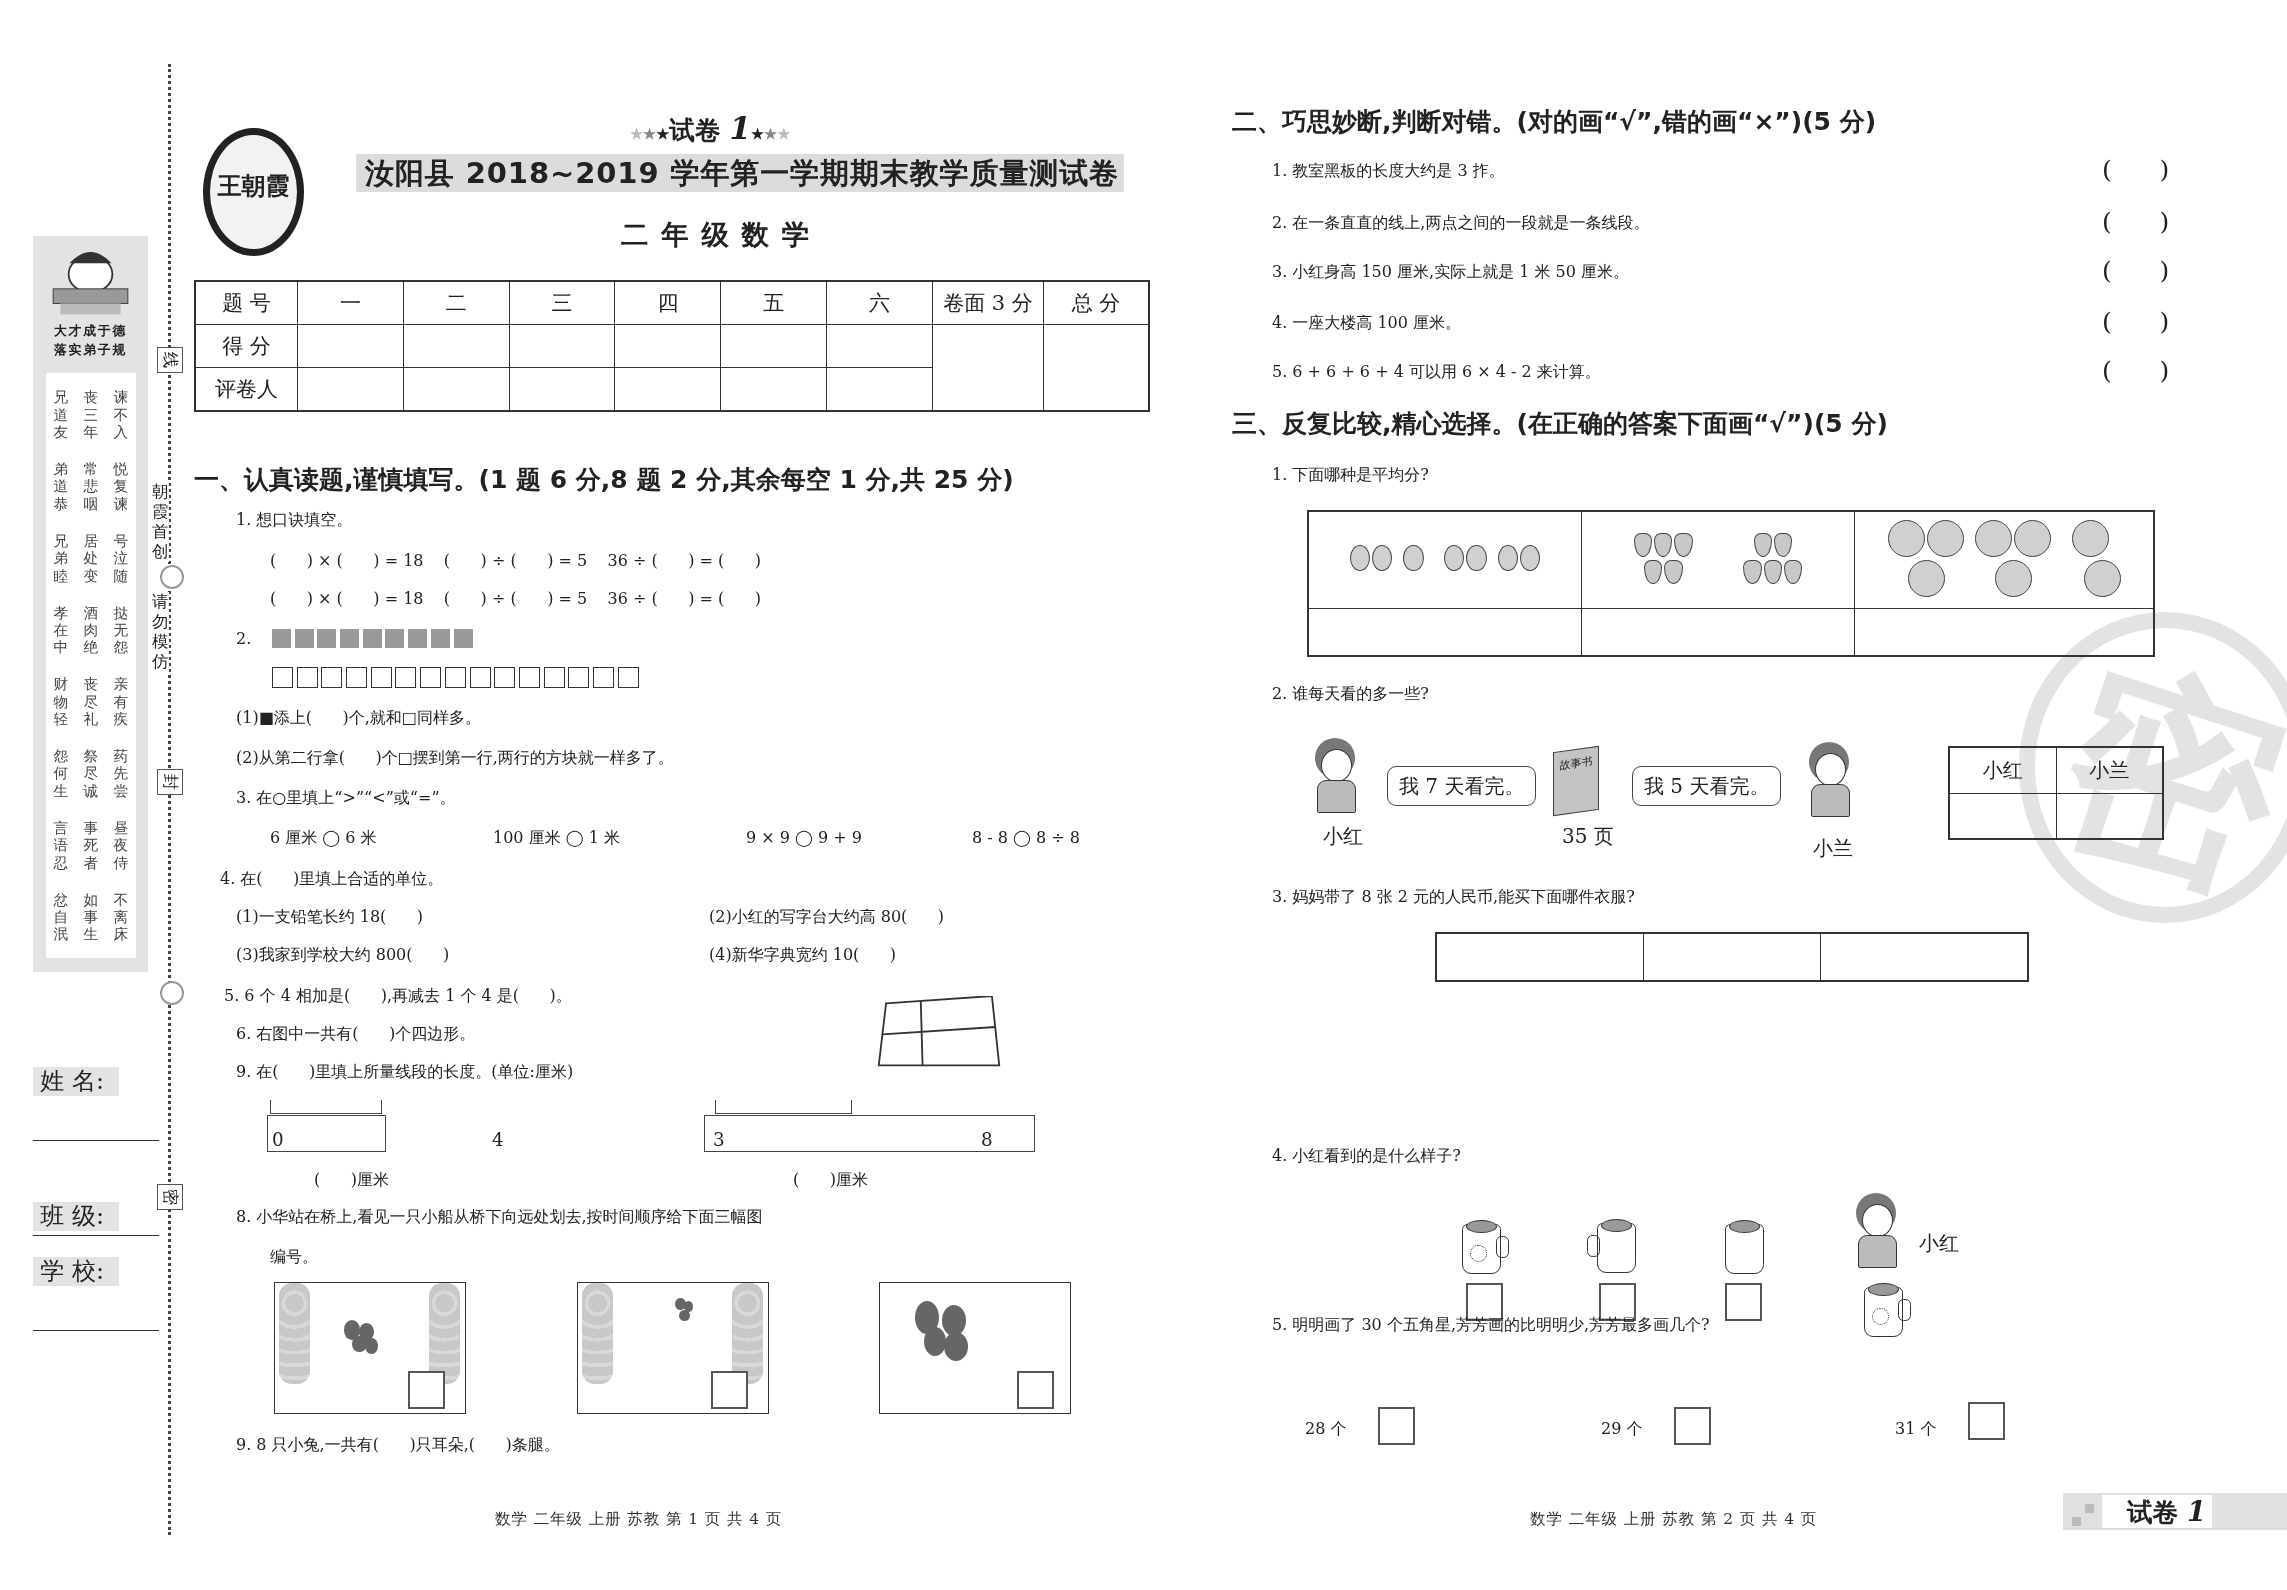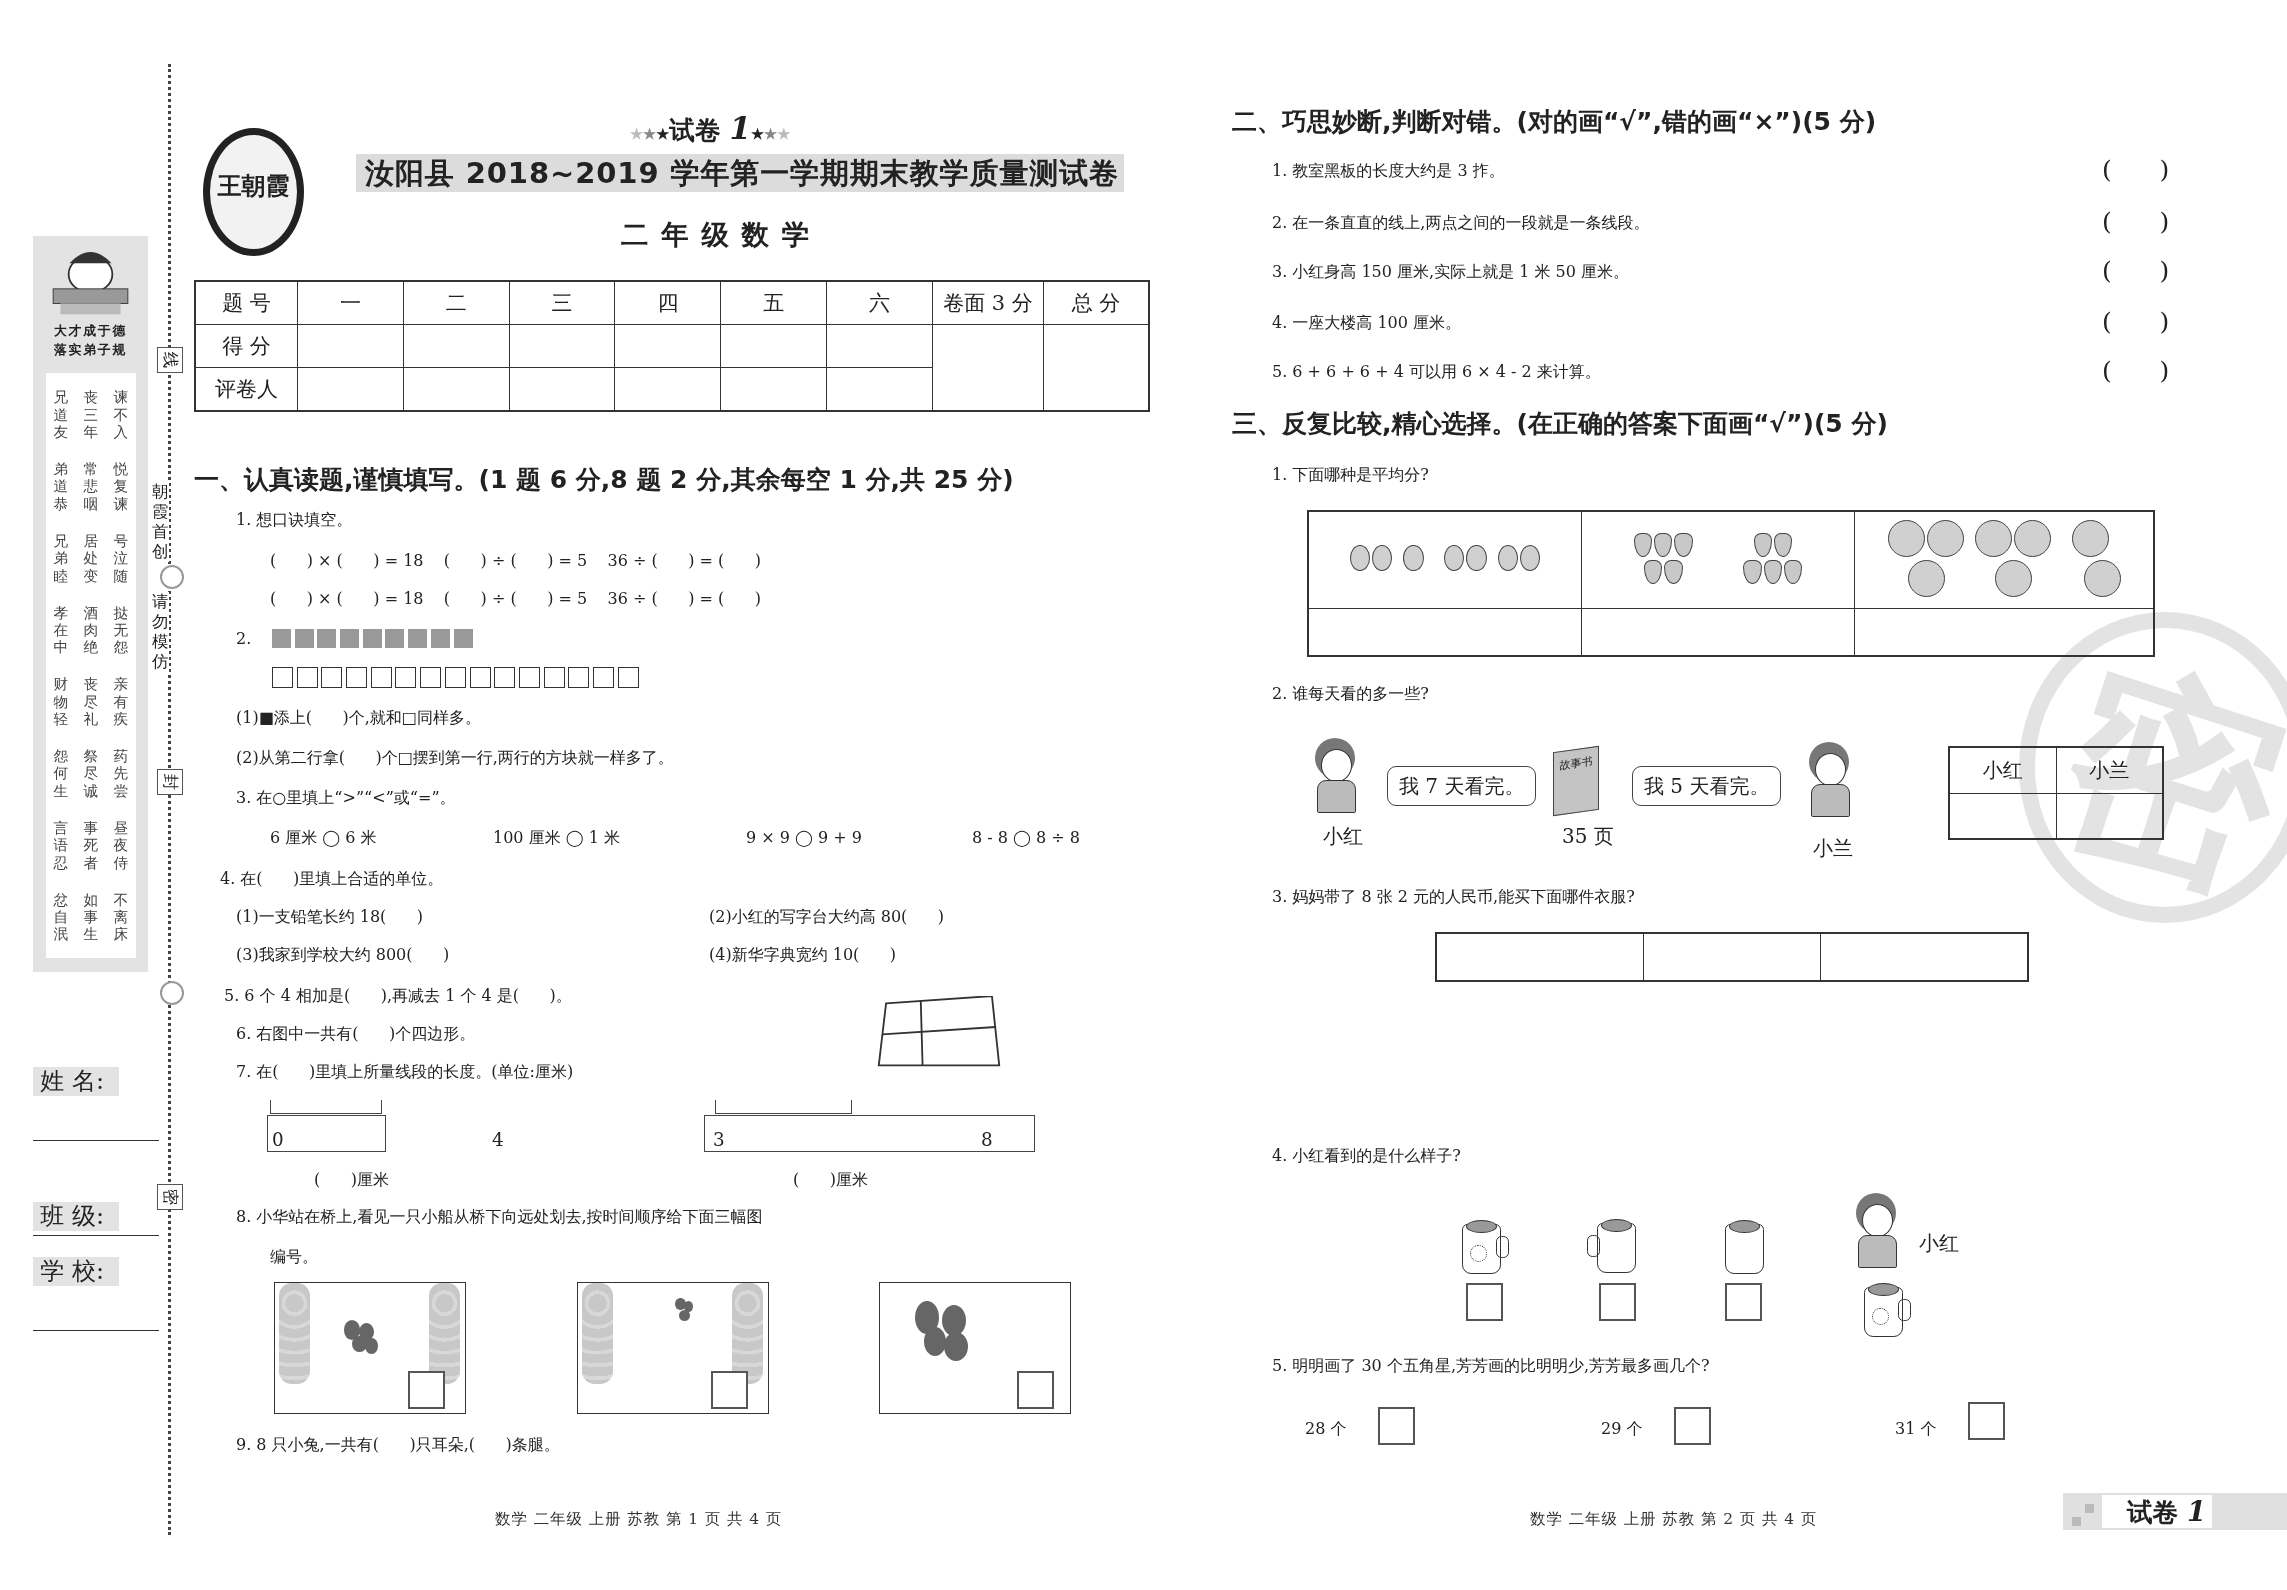--- a/index.html
+++ b/index.html
@@ -342,21 +342,21 @@
 <div class="line" style="left:709px; top:901px">(2)小红的写字台大约高 80(      )</div>
 <div class="line" style="left:236px; top:939px">(3)我家到学校大约 800(      )</div>
 <div class="line" style="left:709px; top:939px">(4)新华字典宽约 10(      )</div>
 <div class="line" style="left:224px; top:980px">5. 6 个 4 相加是(      ),再减去 1 个 4 是(      )。</div>
 <svg class="quad" width="128" height="73" viewBox="0 0 140 80">
   <polygon points="12,8 128,0 136,76 4,76" fill="none" stroke="#333" stroke-width="2"></polygon>
   <line x1="50" y1="5" x2="52" y2="76" stroke="#333" stroke-width="2"></line>
   <line x1="8" y1="42" x2="132" y2="34" stroke="#333" stroke-width="2"></line>
 </svg>
 <div class="line" style="left:236px; top:1018px">6. 右图中一共有(      )个四边形。</div>
-<div class="line" style="left:236px; top:1056px">7. 在(      )里填上所量线段的长度。(单位:厘米)</div>
+<div class="line" style="left:236px; top:1056px">9. 在(      )里填上所量线段的长度。(单位:厘米)</div>
 
 <div class="bracket" style="left:270px; top:1100px; width:110px"></div>
 <div class="ruler" style="left:267px; top:1115px; width:117px"></div>
 <div class="tick" style="left:272px; top:1129px">0</div>
 <div class="tick" style="left:492px; top:1129px">4</div>
 <div class="bracket" style="left:715px; top:1100px; width:135px"></div>
 <div class="ruler" style="left:704px; top:1115px; width:329px"></div>
 <div class="tick" style="left:713px; top:1129px">3</div>
 <div class="tick" style="left:981px; top:1129px">8</div>
 <div class="line" style="left:314px; top:1164px">(      )厘米</div>
@@ -500,21 +500,21 @@
 <div class="line" style="left:1919px; top:1228px; font-size:20px">小红</div>
 <div class="ans-box" style="left:1466px; top:1283px"></div>
 <div class="ans-box" style="left:1599px; top:1283px"></div>
 <div class="ans-box" style="left:1725px; top:1283px"></div>
 <div class="mug" style="left:1864px; top:1287px">
     <div class="rim"></div>
     <div class="flower"></div>
     <div class="handle" style="left:33px"></div>
   </div>
 
-<div class="line" style="left:1272px; top:1350px">5. 明明画了 30 个五角星,芳芳画的比明明少,芳芳最多画几个?</div>
+<div class="line" style="left:1272px; top:1309px">5. 明明画了 30 个五角星,芳芳画的比明明少,芳芳最多画几个?</div>
 <div class="line" style="left:1305px; top:1413px">28 个</div>
 <div class="ans-box" style="left:1378px; top:1407px"></div>
 <div class="line" style="left:1601px; top:1413px">29 个</div>
 <div class="ans-box" style="left:1674px; top:1407px"></div>
 <div class="line" style="left:1895px; top:1413px">31 个</div>
 <div class="ans-box" style="left:1968px; top:1402px"></div>
 
 <div class="footer" style="left:1530px">数学   二年级   上册   苏教   第 2 页   共 4 页</div>
 <div class="tag-bar"></div>
 <div class="tag-px" style="left:2072px; top:1517px"></div>

